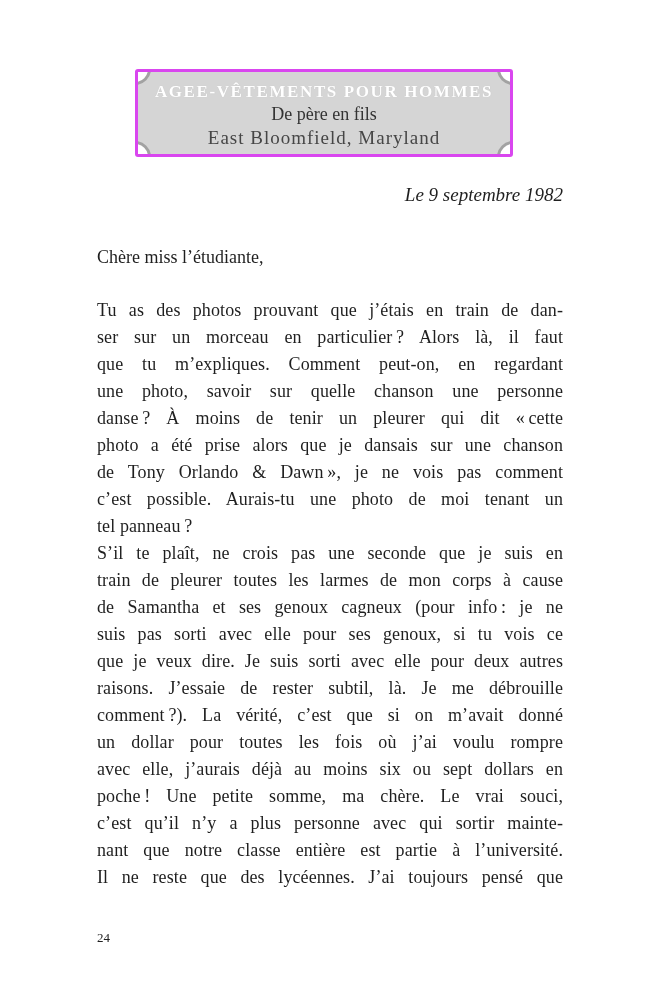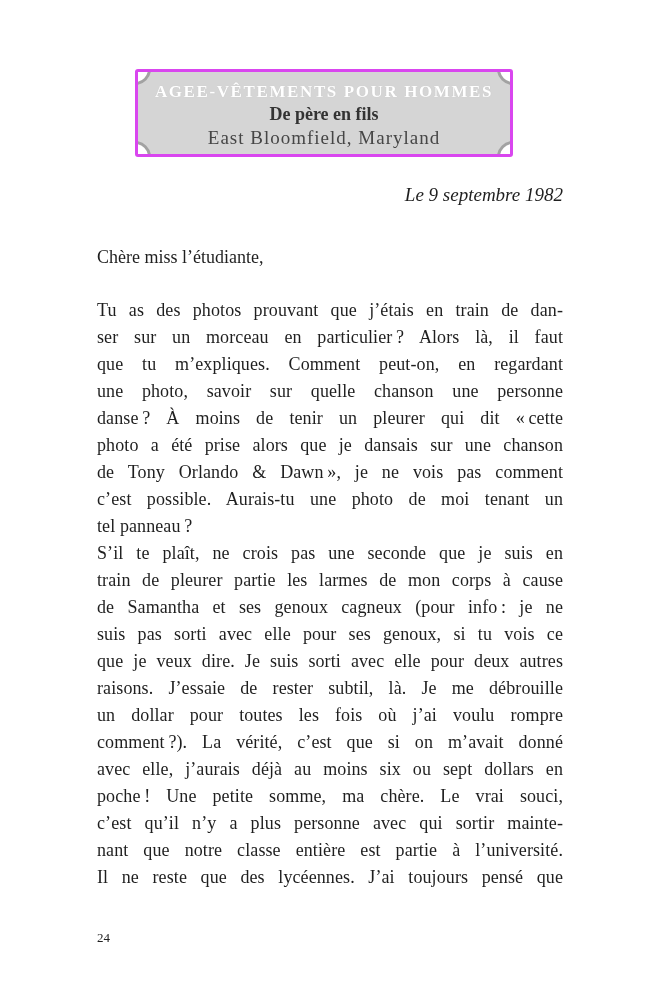--- a/index.html
+++ b/index.html
@@ -43,21 +43,21 @@
   .plq1 {
     color: #ffffff;
     font-weight: bold;
     font-size: 17px;
     letter-spacing: 1.6px;
     margin-top: 10px;
     text-shadow: 0 0 1px #c0c0c0;
   }
   .plq2 {
     color: #333333;
-    font-weight: bold;
+    font-weight: normal;
     font-size: 18px;
     margin-top: 2px;
   }
   .plq3 {
     color: #464646;
     font-size: 19px;
     letter-spacing: 1px;
     margin-top: 2px;
   }
 
@@ -126,27 +126,27 @@
     <div class="line">que tu m’expliques. Comment peut-on, en regardant</div>
     <div class="line">une photo, savoir sur quelle chanson une personne</div>
     <div class="line">danse ? À moins de tenir un pleurer qui dit « cette</div>
     <div class="line">photo a été prise alors que je dansais sur une chanson</div>
     <div class="line">de Tony Orlando &amp; Dawn », je ne vois pas comment</div>
     <div class="line">c’est possible. Aurais-tu une photo de moi tenant un</div>
     <div class="line par-end">tel panneau ?</div>
   </div>
   <div class="paragraph">
     <div class="line">S’il te plaît, ne crois pas une seconde que je suis en</div>
-    <div class="line">train de pleurer partie les larmes de mon corps à cause</div>
+    <div class="line">train de pleurer toutes les larmes de mon corps à cause</div>
     <div class="line">de Samantha et ses genoux cagneux (pour info : je ne</div>
     <div class="line">suis pas sorti avec elle pour ses genoux, si tu vois ce</div>
     <div class="line">que je veux dire. Je suis sorti avec elle pour deux autres</div>
     <div class="line">raisons. J’essaie de rester subtil, là. Je me débrouille</div>
+    <div class="line">comment ?). La vérité, c’est que si on m’avait donné</div>
     <div class="line">un dollar pour toutes les fois où j’ai voulu rompre</div>
-    <div class="line">comment ?). La vérité, c’est que si on m’avait donné</div>
     <div class="line">avec elle, j’aurais déjà au moins six ou sept dollars en</div>
     <div class="line">poche ! Une petite somme, ma chère. Le vrai souci,</div>
     <div class="line">c’est qu’il n’y a plus personne avec qui sortir mainte-</div>
     <div class="line">nant que notre classe entière est partie à l’université.</div>
     <div class="line">Il ne reste que des lycéennes. J’ai toujours pensé que</div>
   </div>
 </div>
 
 <div class="page-number">24</div>
 

